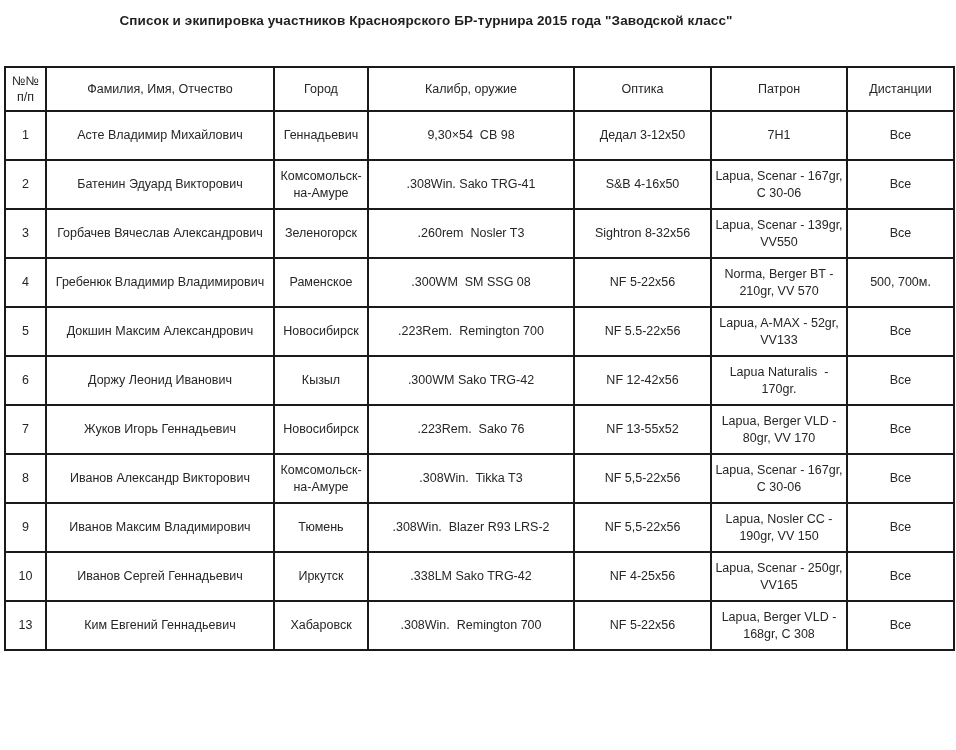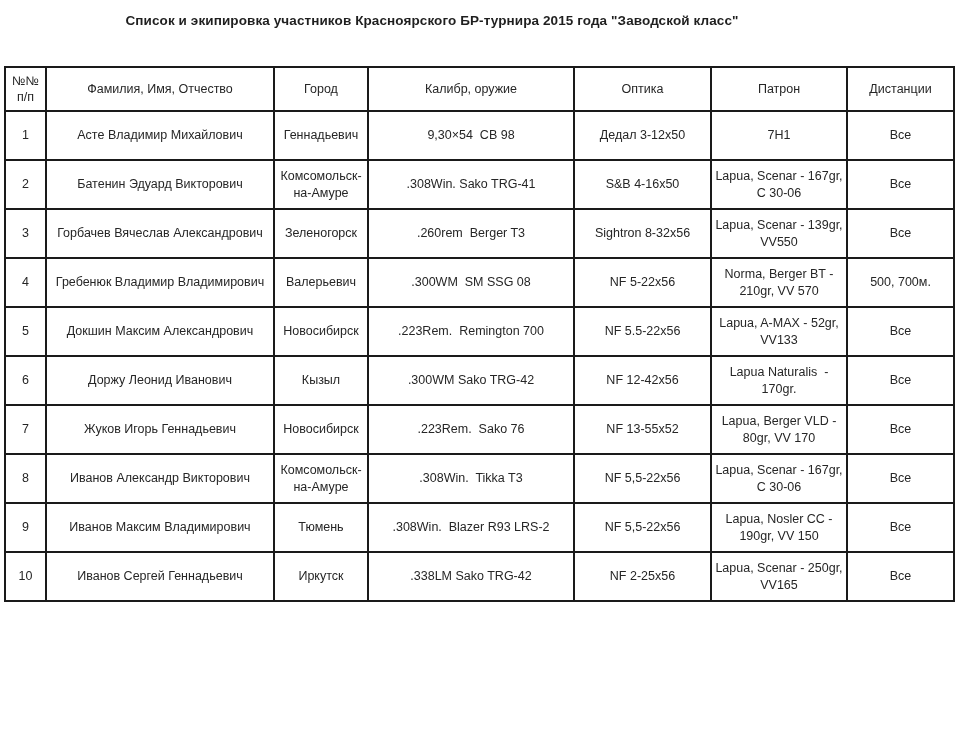--- a/index.html
+++ b/index.html
@@ -11,21 +11,21 @@
   .page {
     position: relative;
     width: 956px;
     height: 750px;
     background: #ffffff;
     overflow: hidden;
   }
   .doc-title {
     position: absolute;
     top: 13px;
-    left: 6px;
+    left: 0;
     width: 852px;
     text-align: center;
     font-size: 13.5px;
     font-weight: bold;
     color: #1f1f1f;
     letter-spacing: 0.1px;
   }
   table.participants {
     position: absolute;
     left: 4px;
@@ -98,29 +98,29 @@
       <td>Комсомольск-на-Амуре</td>
       <td>.308Win. Sako TRG-41</td>
       <td>S&amp;B 4-16x50</td>
       <td>Lapua, Scenar - 167gr, С 30-06</td>
       <td>Все</td>
     </tr>
         <tr>
       <td>3</td>
       <td>Горбачев Вячеслав Александрович</td>
       <td>Зеленогорск</td>
-      <td>.260rem  Berger T3</td>
+      <td>.260rem  Nosler T3</td>
       <td>Sightron 8-32x56</td>
       <td>Lapua, Scenar - 139gr, VV550</td>
       <td>Все</td>
     </tr>
         <tr>
       <td>4</td>
       <td>Гребенюк Владимир Владимирович</td>
-      <td>Валерьевич</td>
+      <td>Раменское</td>
       <td>.300WM  SM SSG 08</td>
       <td>NF 5-22x56</td>
       <td>Norma, Berger BT - 210gr, VV 570</td>
       <td>500, 700м.</td>
     </tr>
         <tr>
       <td>5</td>
       <td>Докшин Максим Александрович</td>
       <td>Новосибирск</td>
       <td>.223Rem.  Remington 700</td>
@@ -162,20 +162,29 @@
       <td>.308Win.  Blazer R93 LRS-2</td>
       <td>NF 5,5-22x56</td>
       <td>Lapua, Nosler CC - 190gr, VV 150</td>
       <td>Все</td>
     </tr>
         <tr>
       <td>10</td>
       <td>Иванов Сергей Геннадьевич</td>
       <td>Иркутск</td>
       <td>.338LM Sako TRG-42</td>
-      <td>NF 2-25x56</td>
+      <td>NF 4-25x56</td>
       <td>Lapua, Scenar - 250gr, VV165</td>
+      <td>Все</td>
+    </tr>
+        <tr>
+      <td>13</td>
+      <td>Ким Евгений Геннадьевич</td>
+      <td>Хабаровск</td>
+      <td>.308Win.  Remington 700</td>
+      <td>NF 5-22x56</td>
+      <td>Lapua, Berger VLD - 168gr, С 308</td>
       <td>Все</td>
     </tr>
       </tbody>
   </table>
 
 </div>
 
 </body></html>

